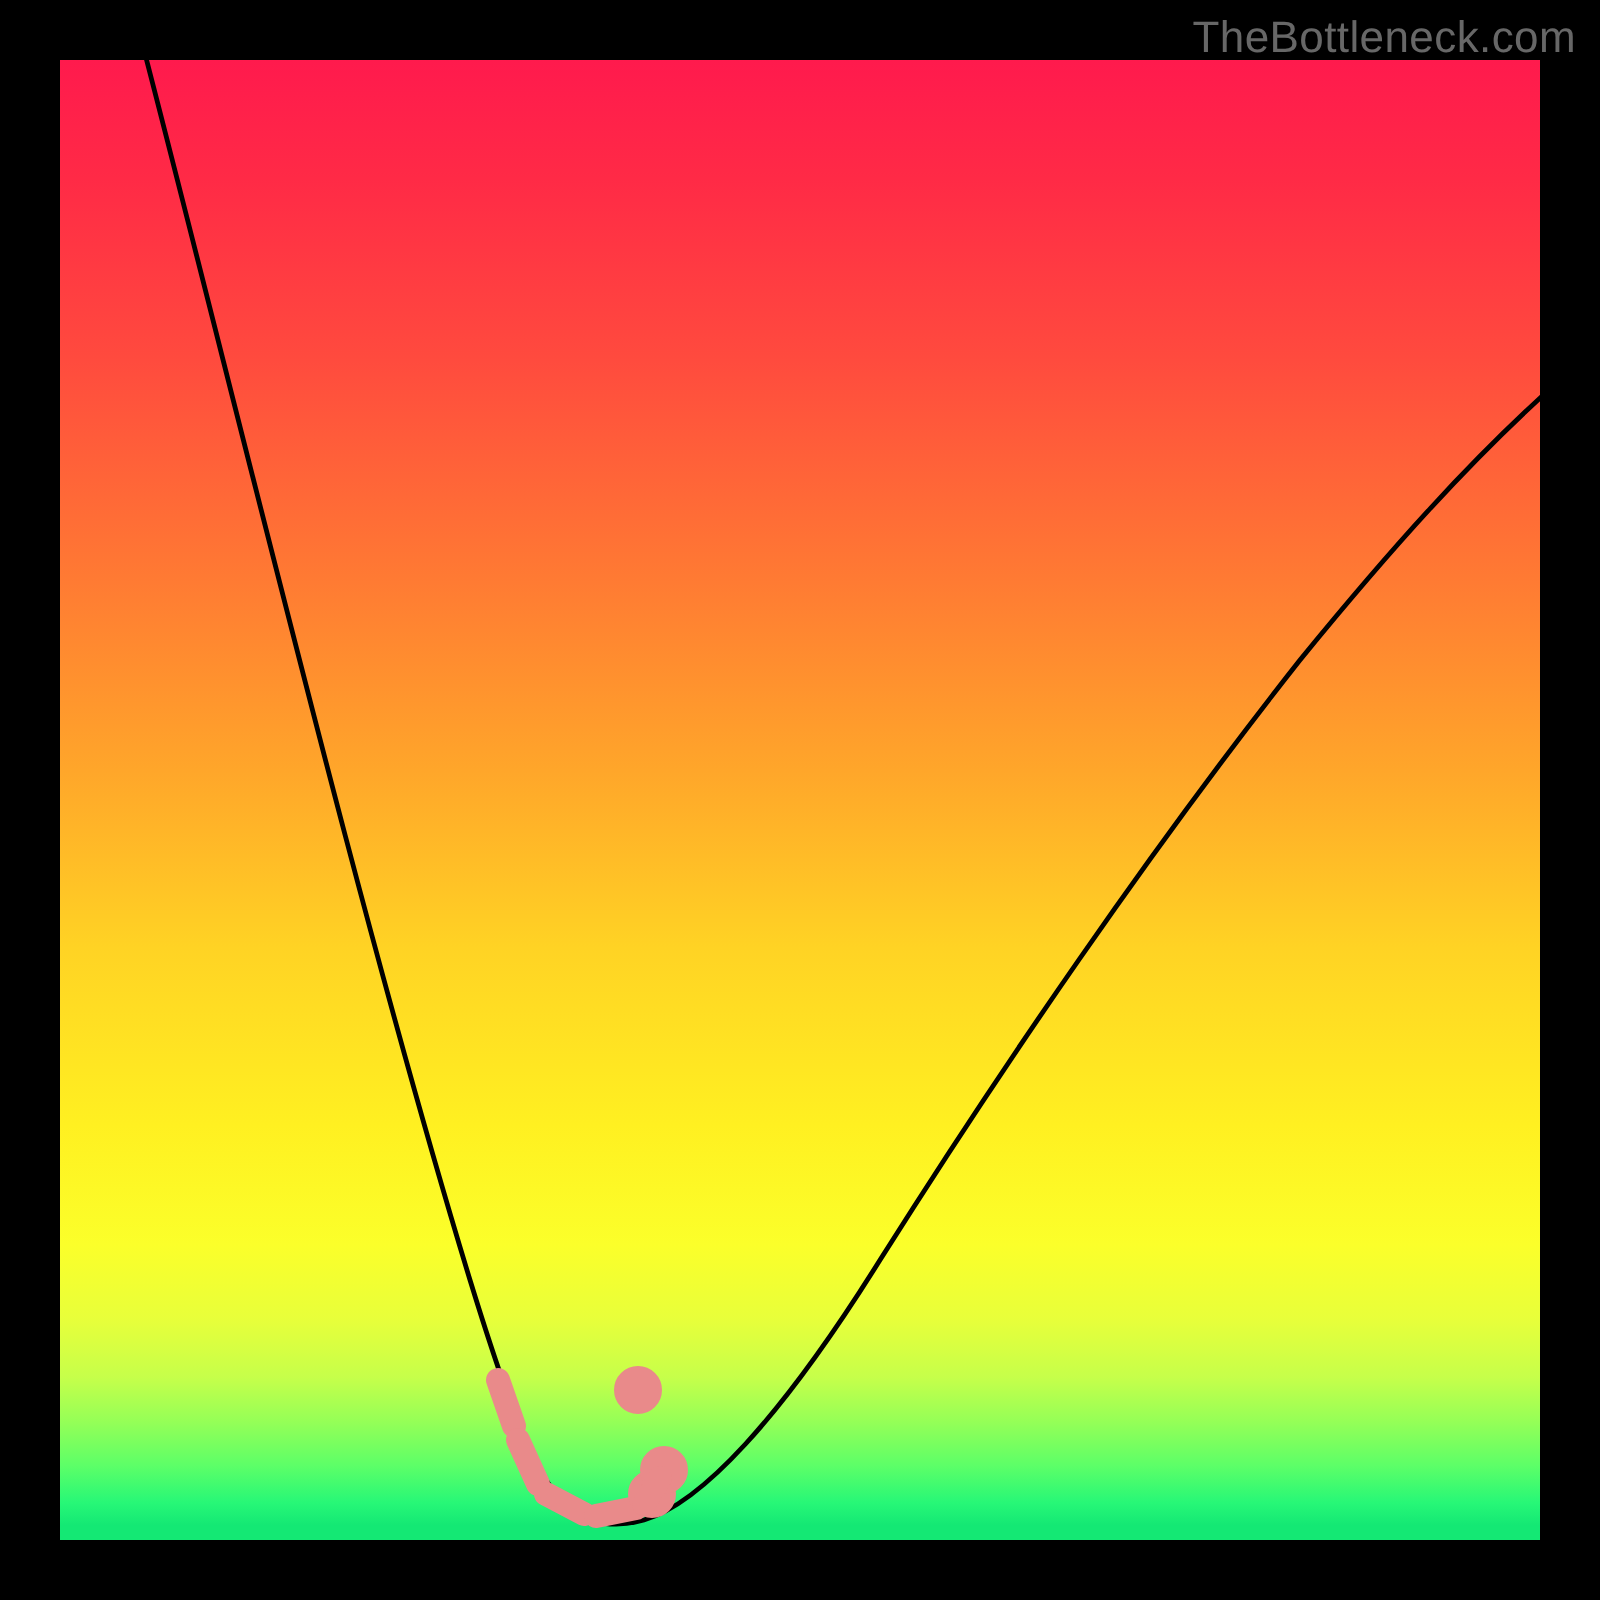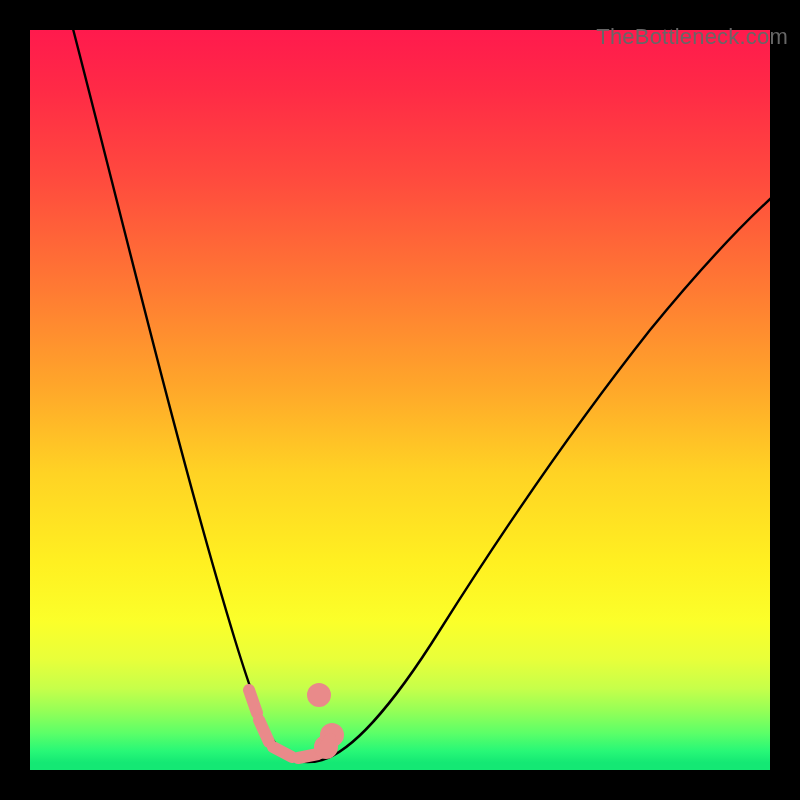--- a/index.html
+++ b/index.html
@@ -40,21 +40,21 @@
       #c6ff4a 89%,
       #95ff57 92%,
       #5cff68 95%,
       #27f777 97.5%,
       #14e874 99%,
       #14e874 100%
     );
   }
   .watermark {
     position: absolute;
-    top: 24px;
+    top: 6px;
     right: 12px;
     color: #676767;
     font-size: 22px;
     letter-spacing: 0.2px;
     font-weight: 400;
     user-select: none;
     margin-left: 24px;
   }
   svg.curves {
     position: absolute;

